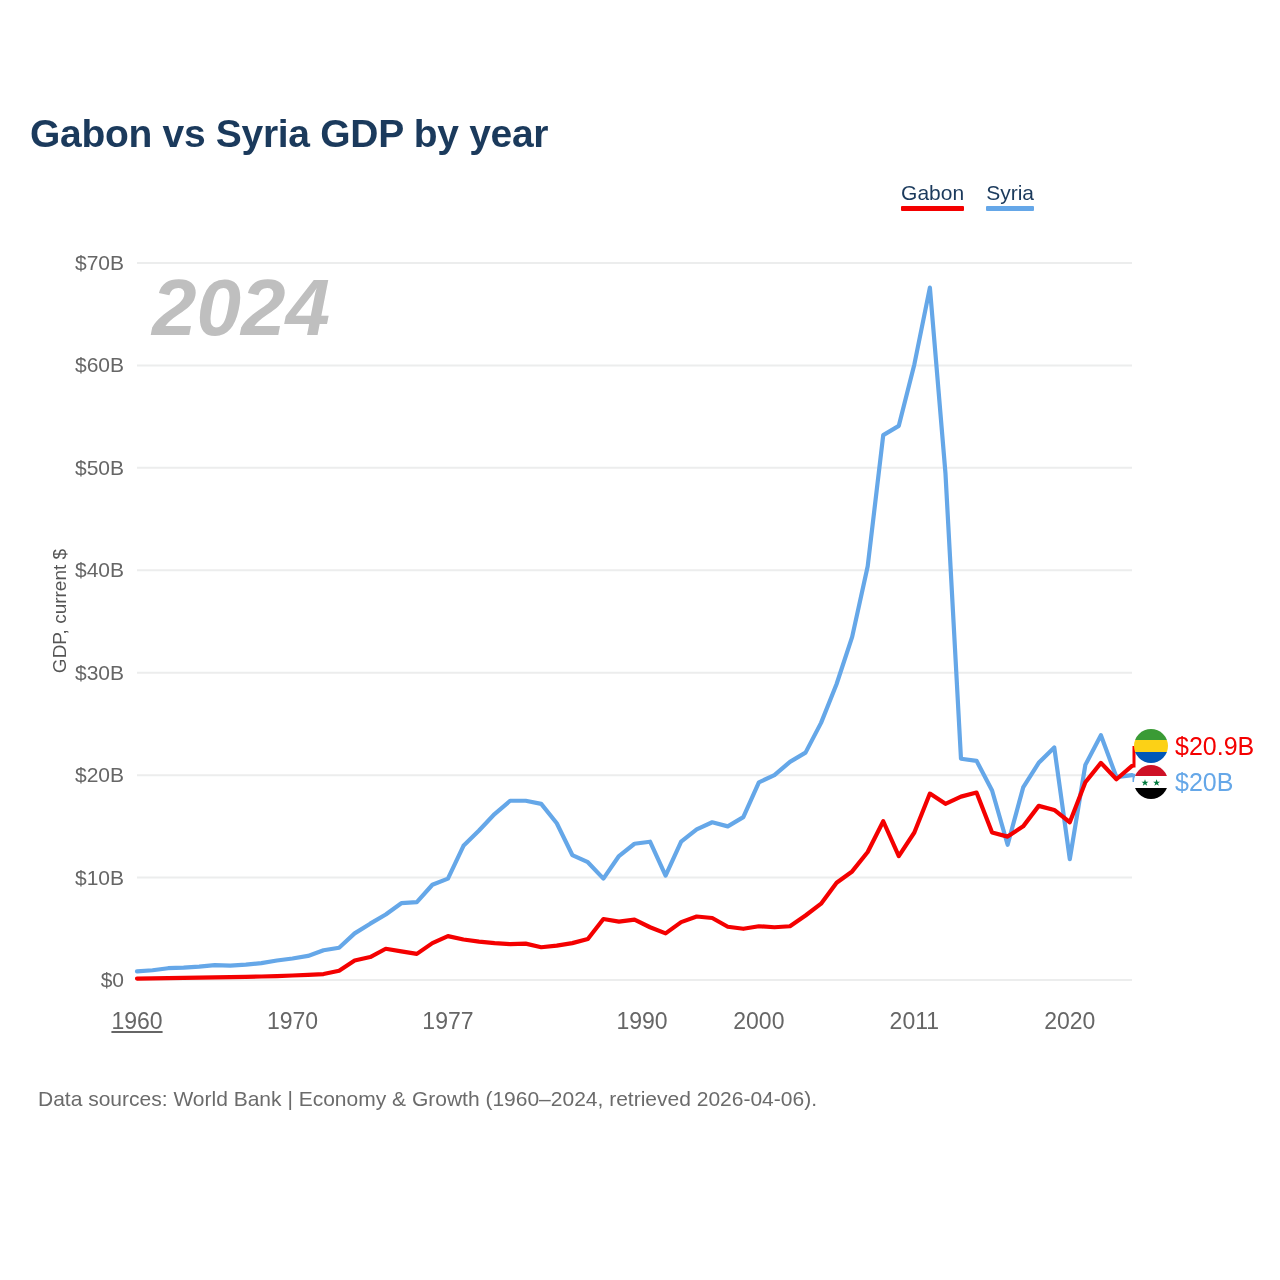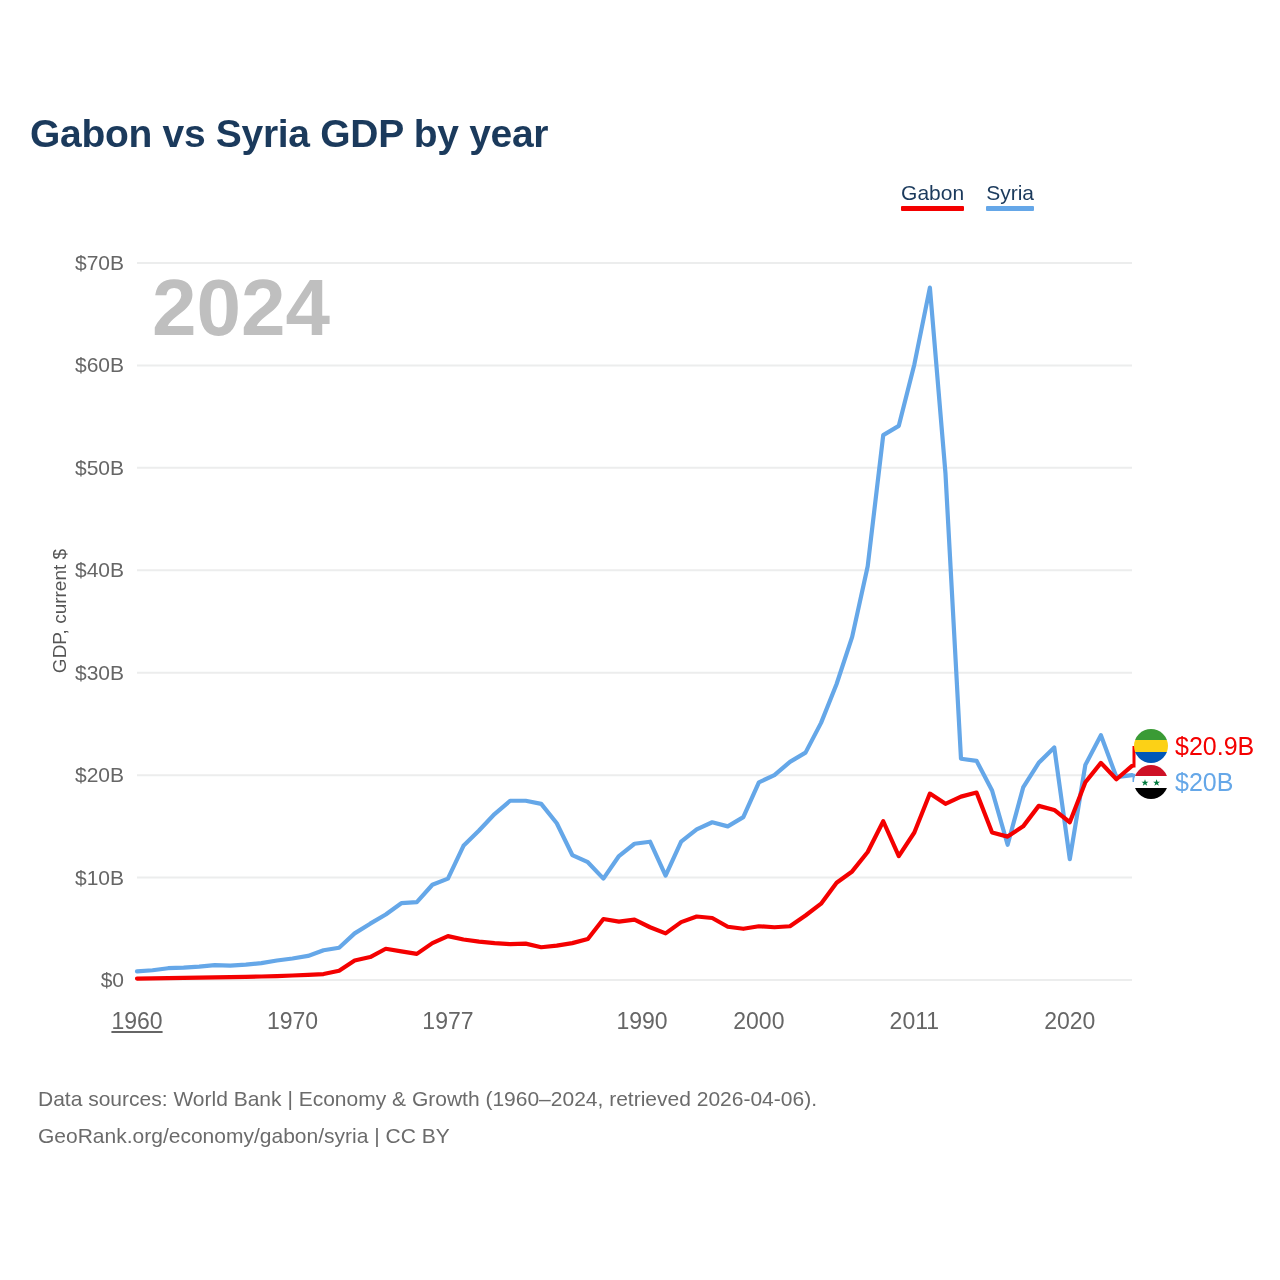--- a/index.html
+++ b/index.html
@@ -64,20 +64,21 @@
   .watermark-year {
     position: absolute;
     left: 152px;
     top: 268px;
     font-size: 80px;
     font-weight: bold;
     color: #bfbfbf;
     letter-spacing: 0px;
     line-height: 1;
     user-select: none;
+    font-style: italic;
   }
 
   .y-axis-title {
     position: absolute;
     left: -40px;
     top: 600px;
     width: 200px;
     text-align: center;
     transform: rotate(-90deg);
     transform-origin: center center;
@@ -235,15 +236,14 @@
         <svg viewBox="0 0 34 34" style="position:absolute;left:0;top:0;width:100%;height:100%">
           <polygon points="11,14.2 11.9,16.7 14.5,16.7 12.4,18.3 13.2,20.8 11,19.3 8.8,20.8 9.6,18.3 7.5,16.7 10.1,16.7" fill="#007a3d"></polygon>
           <polygon points="22.6,14.2 23.5,16.7 26.1,16.7 24,18.3 24.8,20.8 22.6,19.3 20.4,20.8 21.2,18.3 19.1,16.7 21.7,16.7" fill="#007a3d"></polygon>
         </svg>
       </span>
       <span class="end-value" style="color:#65a7e8">$20B</span>
     </div>
   </div>
 
   <div class="footnote l1">Data sources: World Bank | Economy &amp; Growth (1960–2024, retrieved 2026-04-06).</div>
-  <div class="footnote l2">GeoRank.org/economy/gabon/syria | CC BY</div>
 
 </div>
 
 </body></html>

